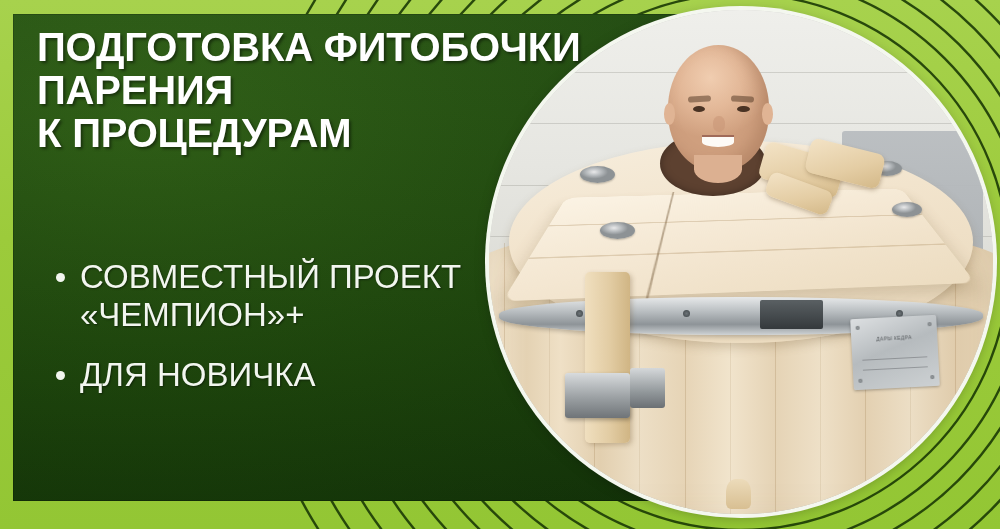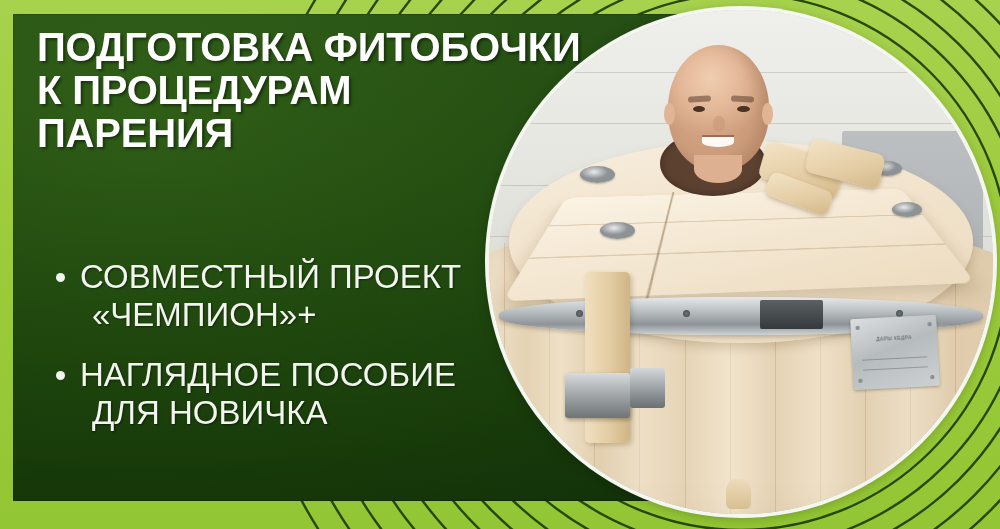--- a/index.html
+++ b/index.html
@@ -88,21 +88,21 @@
   .bullets li .dot{
     position:absolute;
     left:4px;
     top:15px;
     width:9px;
     height:9px;
     border-radius:50%;
     background:#f2f6ef;
   }
   .bullets li .ln{display:block;white-space:nowrap;}
-  .bullets li .ln + .ln{margin-left:12px;}
+  .bullets li .ln + .ln{margin-left:0;}
 
   
   .photo{
     position:absolute;
     left:489px;
     top:10px;
     width:504px;
     height:504px;
     border-radius:50%;
     overflow:hidden;
@@ -376,33 +376,32 @@
         <circle cx="741" cy="262" r="448" fill="none" stroke="#1d3d07" stroke-width="2.4" opacity="0.92"></circle>
         <circle cx="741" cy="262" r="474" fill="none" stroke="#1d3d07" stroke-width="2.4" opacity="0.92"></circle>
         <circle cx="741" cy="262" r="500" fill="none" stroke="#1d3d07" stroke-width="2.4" opacity="0.92"></circle>
       </svg>
   </div>
 
   <div class="panel"></div>
 
   <h1 class="headline" style="position: absolute; left: 37px; top: 26px; z-index: 6;">
     <span>ПОДГОТОВКА ФИТОБОЧКИ</span>
+    <span>ПАРЕНИЯ</span>
     <span>К ПРОЦЕДУРАМ</span>
-    <span>ПАРЕНИЯ</span>
   </h1>
 
   <ul class="bullets">
     <li>
       <span class="dot"></span>
       <span class="ln">СОВМЕСТНЫЙ ПРОЕКТ</span>
       <span class="ln">«ЧЕМПИОН»+</span>
     </li>
     <li>
       <span class="dot"></span>
-      <span class="ln">НАГЛЯДНОЕ ПОСОБИЕ</span>
       <span class="ln">ДЛЯ НОВИЧКА</span>
     </li>
   </ul>
 
   <div class="photo">
     <div class="scene">
 
       <div class="wall">
         <i></i>
           <i></i>

